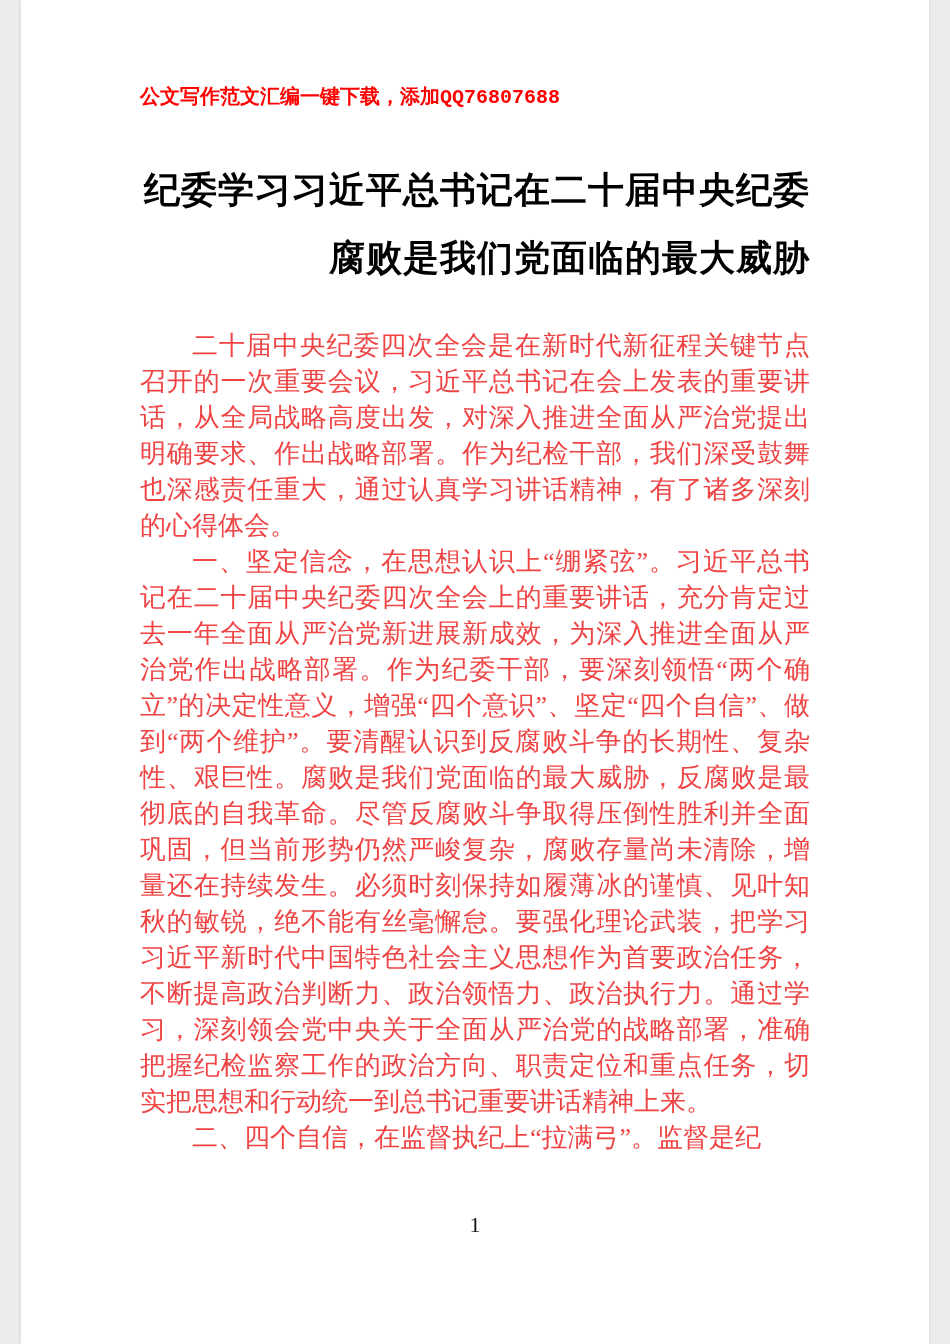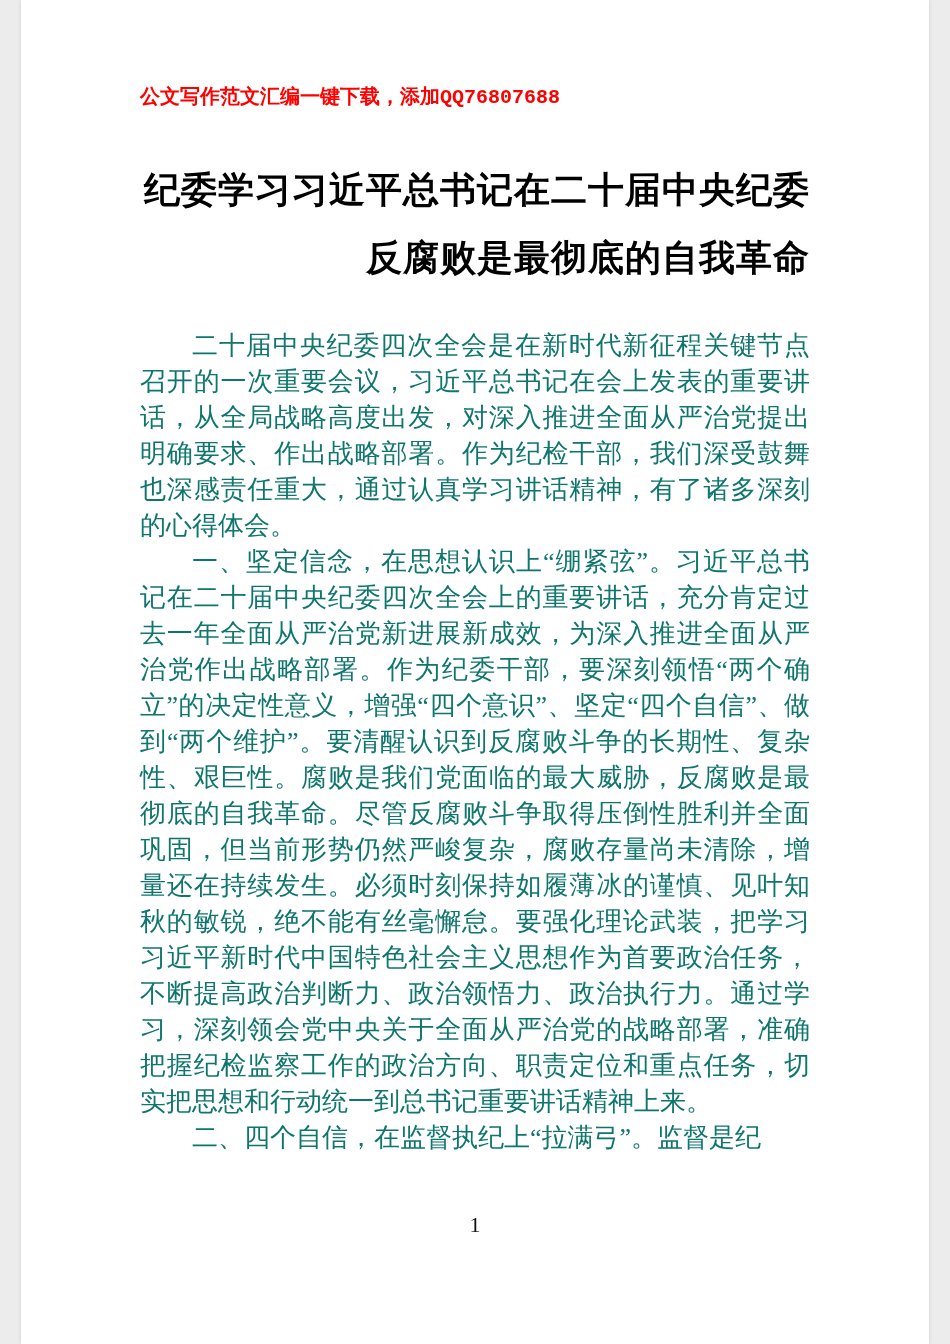--- a/index.html
+++ b/index.html
@@ -41,21 +41,21 @@
     font-weight: 700;
     color: #000000;
     line-height: 68px;
     letter-spacing: 1px;
   }
   .title .title-line {
     display: block;
   }
   .doc-body p {
     margin: 0;
-    color: #0f766e;
+    color: #ef4444;
     font-size: 26px;
     line-height: 36px;
     text-align: justify;
     text-justify: inter-ideograph;
     text-indent: 2em;
   }
   .footer {
     position: absolute;
     left: 0;
     right: 0;
@@ -68,21 +68,21 @@
 </head>
 <body>
 
 <div class="canvas">
   <div class="page">
 
     <div class="notice">公文写作范文汇编一键下载，添加QQ76807688</div>
 
     <h1 class="title">
       <span class="title-line">纪委学习习近平总书记在二十届中央纪委</span>
-      <span class="title-line">反腐败是最彻底的自我革命</span>
+      <span class="title-line">腐败是我们党面临的最大威胁</span>
     </h1>
 
     <div class="doc-body">
       <p>二十届中央纪委四次全会是在新时代新征程关键节点召开的一次重要会议，习近平总书记在会上发表的重要讲话，从全局战略高度出发，对深入推进全面从严治党提出明确要求、作出战略部署。作为纪检干部，我们深受鼓舞也深感责任重大，通过认真学习讲话精神，有了诸多深刻的心得体会。</p>
       <p>一、坚定信念，在思想认识上“绷紧弦”。习近平总书记在二十届中央纪委四次全会上的重要讲话，充分肯定过去一年全面从严治党新进展新成效，为深入推进全面从严治党作出战略部署。作为纪委干部，要深刻领悟“两个确立”的决定性意义，增强“四个意识”、坚定“四个自信”、做到“两个维护”。要清醒认识到反腐败斗争的长期性、复杂性、艰巨性。腐败是我们党面临的最大威胁，反腐败是最彻底的自我革命。尽管反腐败斗争取得压倒性胜利并全面巩固，但当前形势仍然严峻复杂，腐败存量尚未清除，增量还在持续发生。必须时刻保持如履薄冰的谨慎、见叶知秋的敏锐，绝不能有丝毫懈怠。要强化理论武装，把学习习近平新时代中国特色社会主义思想作为首要政治任务，不断提高政治判断力、政治领悟力、政治执行力。通过学习，深刻领会党中央关于全面从严治党的战略部署，准确把握纪检监察工作的政治方向、职责定位和重点任务，切实把思想和行动统一到总书记重要讲话精神上来。</p>
       <p>二、四个自信，在监督执纪上“拉满弓”。监督是纪</p>
     </div>
 
     <div class="footer">
       <span>1</span>

